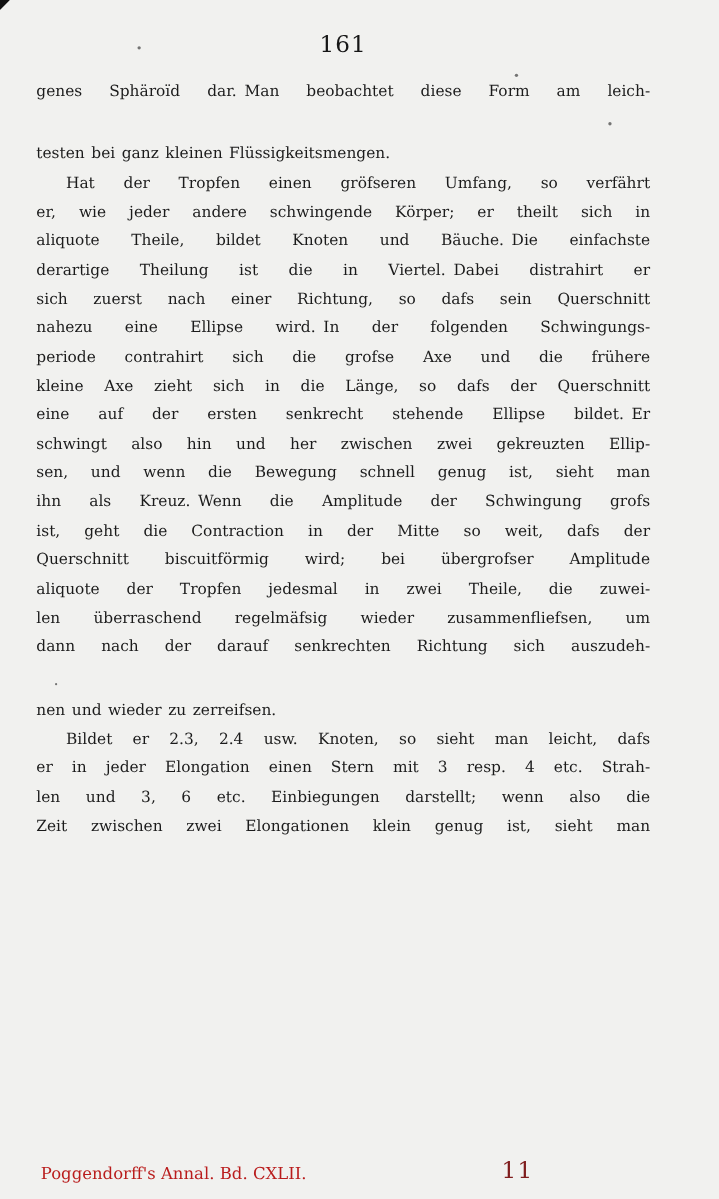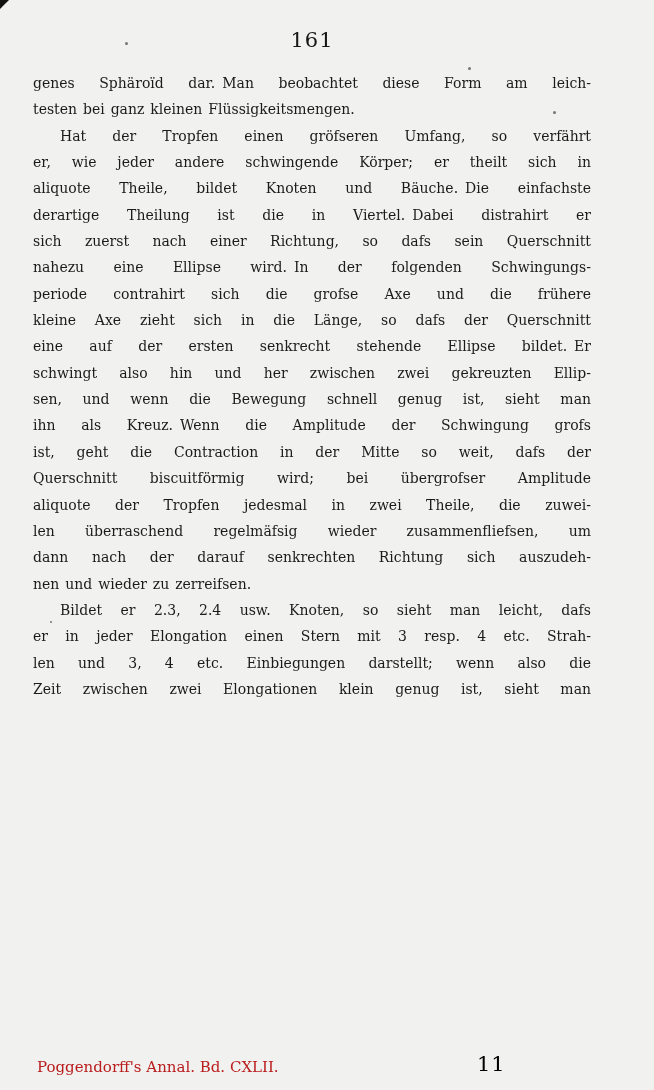--- a/index.html
+++ b/index.html
@@ -30,34 +30,34 @@
   .line {
     font-size:14px;
     line-height:26.35px;
     text-align:justify;
     text-align-last:justify;
     text-justify:inter-word;
     word-spacing:1.5px;
     color:#1b1b1b;
   }
   .line.indent { text-indent:27px; }
-  .line.last { text-align-last:left; }
+  .line.last { text-align-last:left;margin-top:31px; }
   .footer {
     position:absolute; left:33px; top:1052px; width:558px; height:30px;
   }
   .footer-left {
     position:absolute; left:4px; top:6px;
     font-size:15px;
     color:#b91c1c;
   }
   .footer-right {
-    position:absolute; left:444px; top:0px;
+    position:absolute; left:423px; top:0px;
     font-size:21px;
     letter-spacing:1px;
-    color:#000000;
+    color:#7f1d1d;
   }
   .speck {
     position:absolute;
     width:3px; height:3px;
     border-radius:50%;
     background:#4a4a4a;
     opacity:.75;
   }
 </style>
 </head>
@@ -85,21 +85,21 @@
       <div class="line">sen, und wenn die Bewegung schnell genug ist, sieht man</div>
       <div class="line">ihn als Kreuz. Wenn die Amplitude der Schwingung grofs</div>
       <div class="line">ist, geht die Contraction in der Mitte so weit, dafs der</div>
       <div class="line">Querschnitt biscuitförmig wird; bei übergrofser Amplitude</div>
       <div class="line">aliquote der Tropfen jedesmal in zwei Theile, die zuwei-</div>
       <div class="line">len überraschend regelmäfsig wieder zusammenfliefsen, um</div>
       <div class="line">dann nach der darauf senkrechten Richtung sich auszudeh-</div>
       <div class="line last">nen und wieder zu zerreifsen.</div>
       <div class="line indent">Bildet er 2.3, 2.4 usw. Knoten, so sieht man leicht, dafs</div>
       <div class="line">er in jeder Elongation einen Stern mit 3 resp. 4 etc. Strah-</div>
-      <div class="line">len und 3, 4 etc. Einbiegungen darstellt; wenn also die</div>
+      <div class="line">len und 3, 6 etc. Einbiegungen darstellt; wenn also die</div>
       <div class="line">Zeit zwischen zwei Elongationen klein genug ist, sieht man</div>
     </div>
 
   <div class="footer">
     <span class="footer-left">Poggendorff's Annal. Bd. CXLII.</span>
     <span class="footer-right">11</span>
   </div>
 
   <div class="speck" style="left:125px; top:42px;"></div>
   <div class="speck" style="left:468px; top:67px;"></div>

